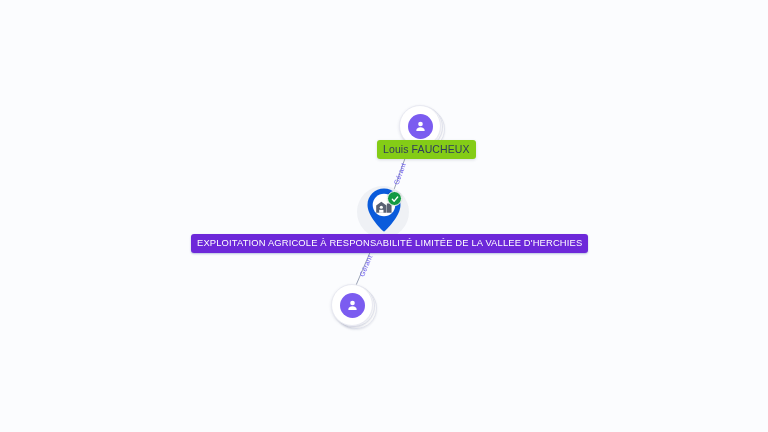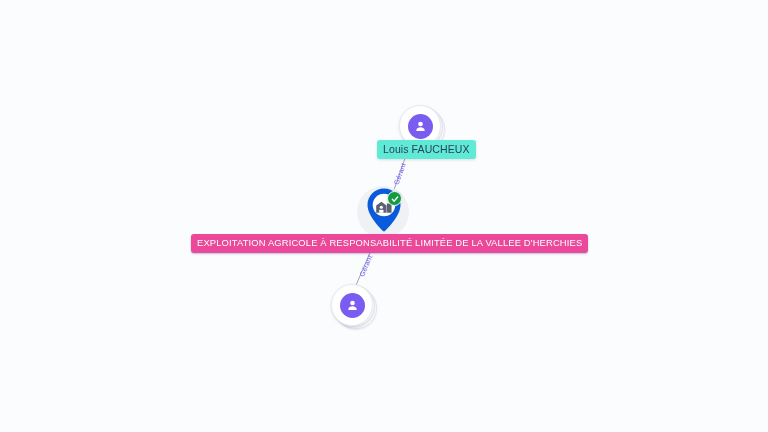--- a/index.html
+++ b/index.html
@@ -112,34 +112,34 @@
     border: 1.5px solid #ffffff;
     display: flex;
     align-items: center;
     justify-content: center;
     box-shadow: 0 0 1px rgba(0,0,0,.25);
   }
 
   
   .person-label {
     position: absolute;
-    background: #5eead4;
+    background: #84cc16;
     color: #2f3c5c;
     font-size: 10.5px;
     line-height: 12px;
     letter-spacing: .1px;
     padding: 3px 6px 4px 6px;
     border-radius: 3px;
     white-space: nowrap;
     box-shadow: 0 1px 3px rgba(40,50,90,0.16);
   }
 
   #company-label {
     position: absolute;
-    background: #ec4899;
+    background: #6d28d9;
     color: #ffffff;
     font-size: 9.4px;
     line-height: 12px;
     letter-spacing: .15px;
     padding: 3px 6px 4px 6px;
     border-radius: 3px;
     white-space: nowrap;
     box-shadow: 0 1px 2px rgba(20,60,150,0.30);
   }
 

